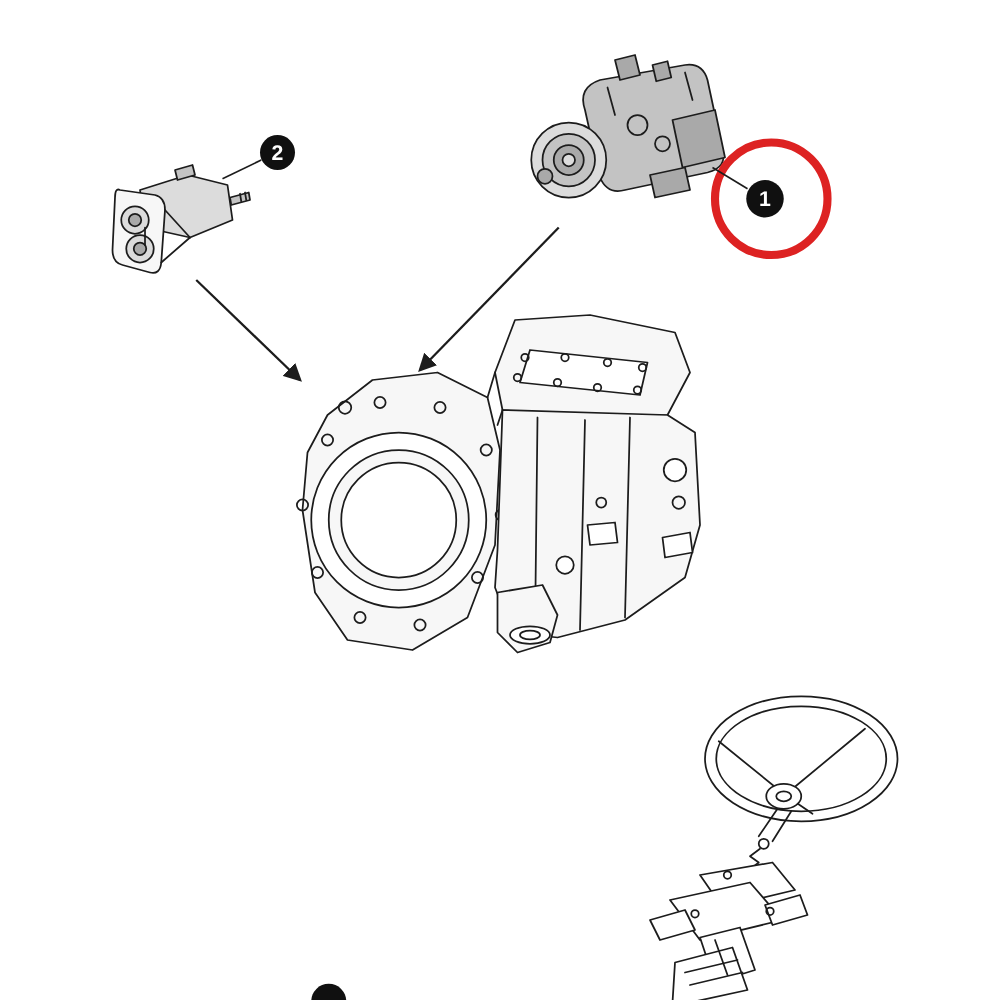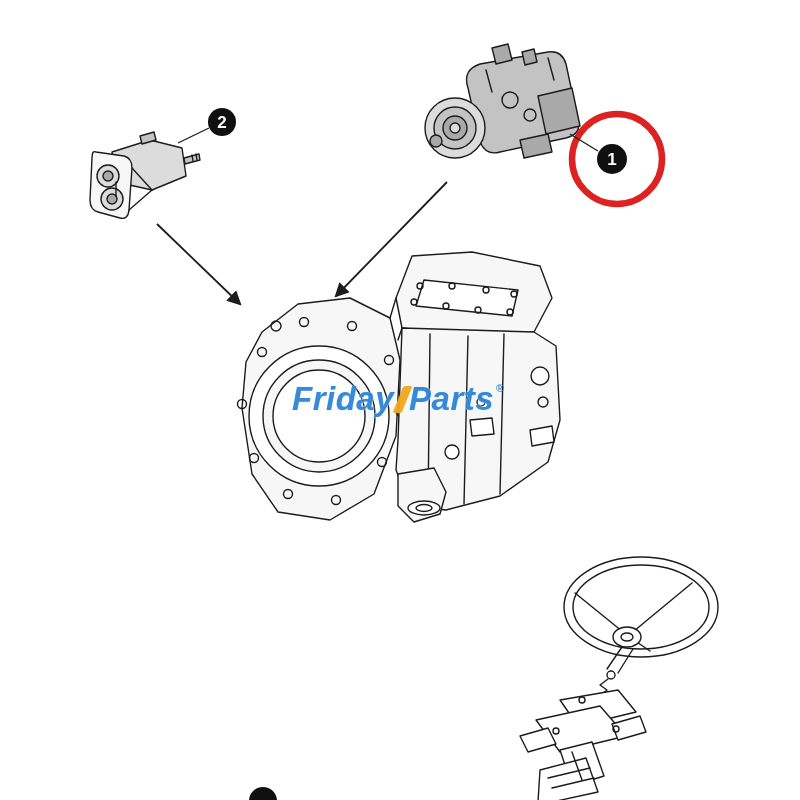--- a/index.html
+++ b/index.html
@@ -155,20 +155,14 @@
       <path class="ln" d="M548 778 L590 768 M552 788 L594 778"></path>
       <circle class="ln" cx="582" cy="700" r="3"></circle>
       <circle class="ln" cx="556" cy="731" r="3"></circle>
       <circle class="ln" cx="616" cy="729" r="3"></circle>
       <path class="ln" d="M572 752 L582 780"></path>
     </g>
 
     <circle class="callout" cx="263" cy="801" r="14"></circle>
   </svg>
 
-  <div class="wm">
-    <span class="w1" style="color: rgb(46, 134, 214);">Friday</span>
-    <span class="slash" style="background: rgb(242, 168, 29);"></span>
-    <span class="w2" style="color: rgb(46, 134, 214);">Parts</span>
-    <span class="reg" style="color: rgb(46, 134, 214);">®</span>
-  </div>
 
 </div>
 
 </body></html>

